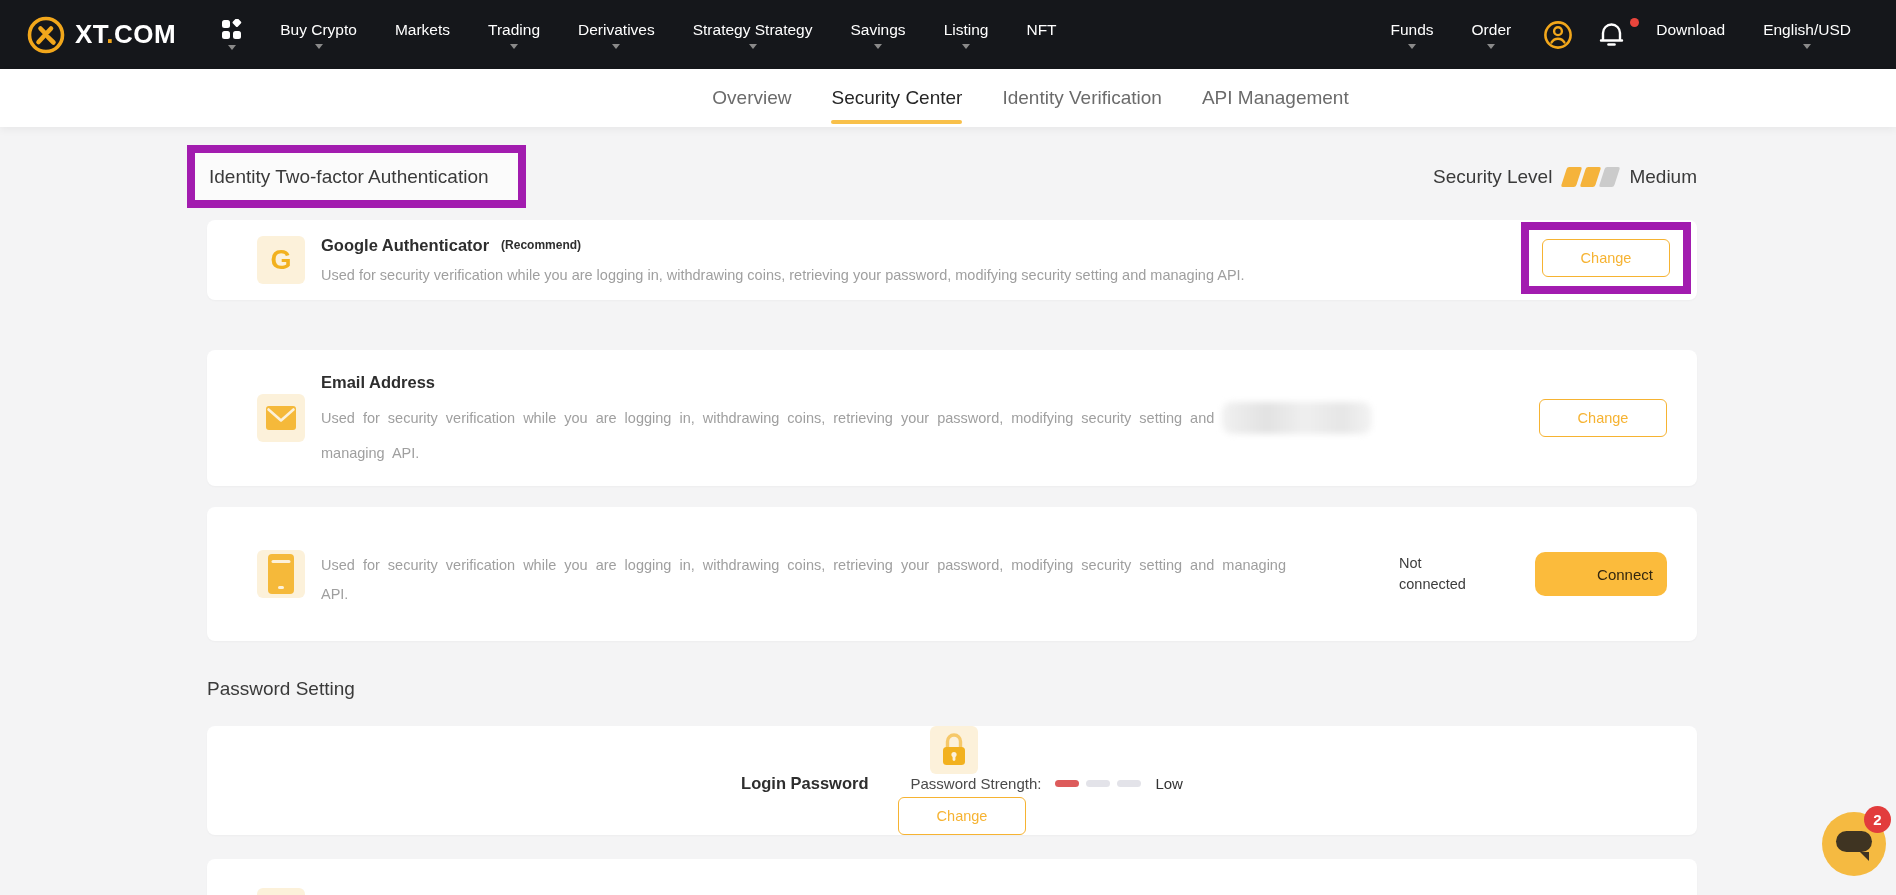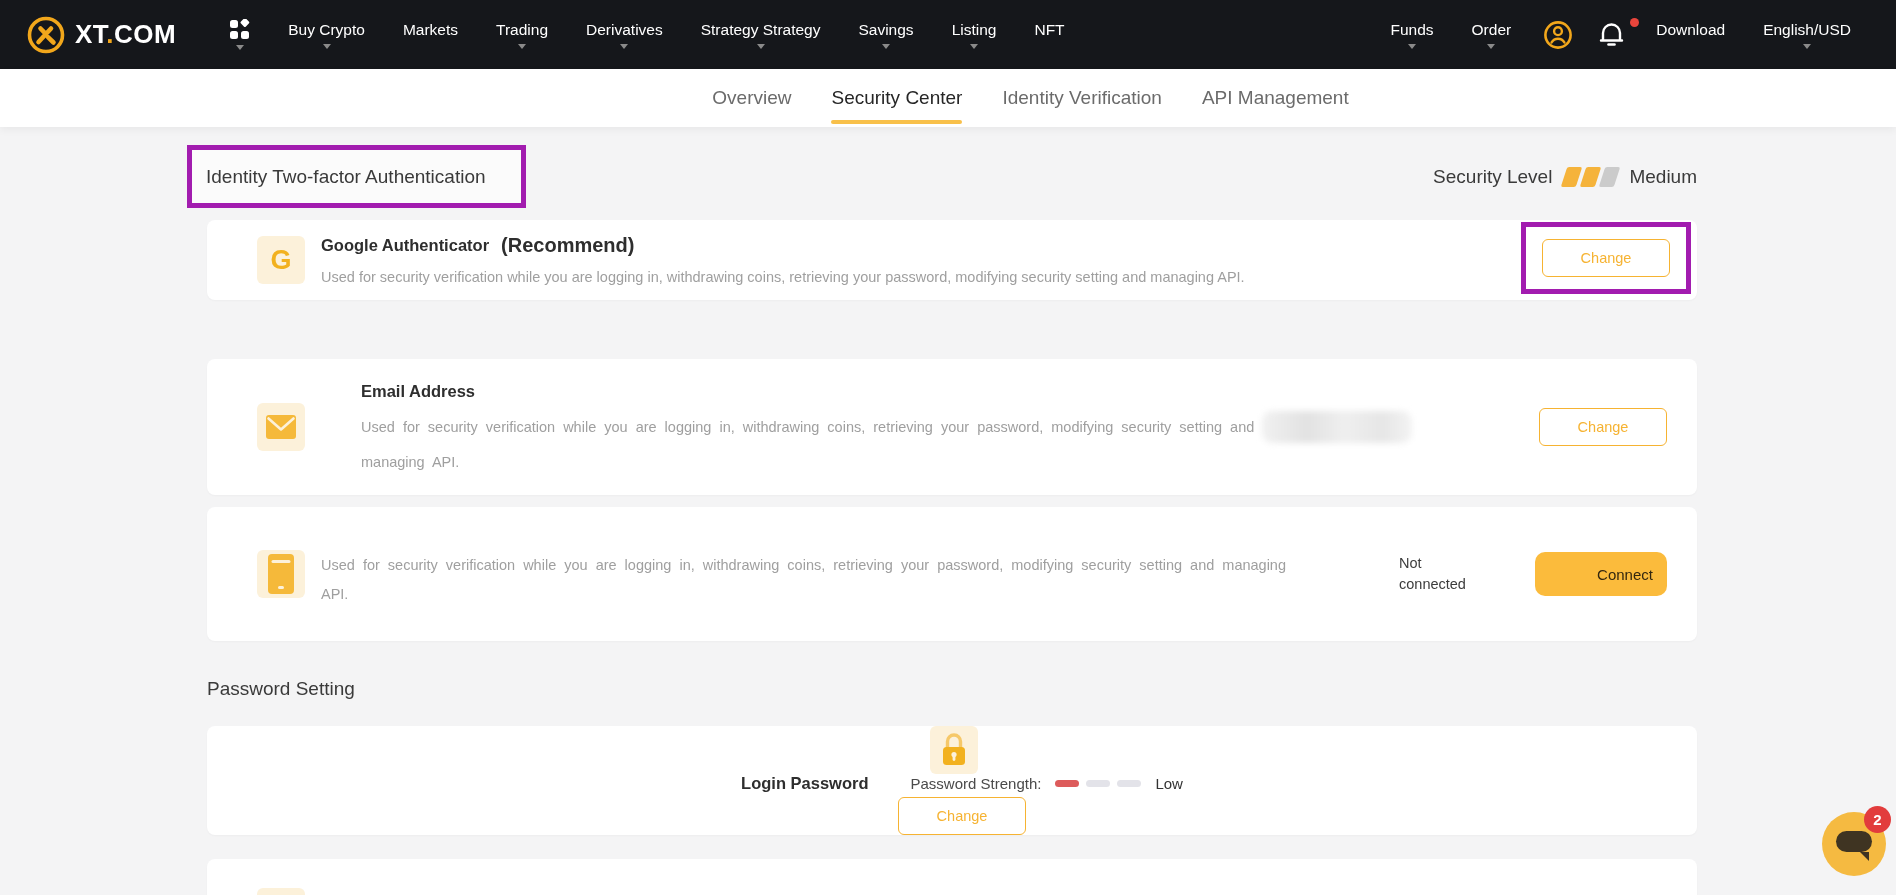--- a/index.html
+++ b/index.html
@@ -9,21 +9,21 @@
     background:#f4f4f5;
     font-family:"Liberation Sans", sans-serif;
     color:#2f2f2f;
   }
 
   
   .topnav {
     position:absolute; top:0; left:0; width:1896px; height:69px;
     background:#15171b; display:flex; align-items:center; padding:0 26px;
   }
-  .logo { display:flex; align-items:center; gap:9px; margin-right:34px; }
+  .logo { display:flex; align-items:center; gap:9px; margin-right:26px; }
   .brand { font-size:26px; font-weight:bold; color:#fff; letter-spacing:.5px; }
   .brand .dot { color:#f2a71b; }
   .navitem { display:flex; flex-direction:column; align-items:center; justify-content:center; gap:5px; padding:0 19px; cursor:pointer; }
   .navitem .lbl { color:#fff; font-size:15.5px; white-space:nowrap; }
   .caret { width:0; height:0; border-left:4.5px solid transparent; border-right:4.5px solid transparent; border-top:5px solid #8a8a8a; }
   .caret.hidden { visibility:hidden; }
   .nav-right { margin-left:auto; display:flex; align-items:center; }
   .icon-btn { padding:0 13px; display:flex; flex-direction:column; align-items:center; cursor:pointer; }
   .bell-wrap { position:relative; }
   .bell-dot { position:absolute; top:-3px; right:-2px; width:9px; height:9px; border-radius:50%; background:#e8453c; }
@@ -33,21 +33,21 @@
     position:absolute; top:69px; left:0; width:1896px; height:58px;
     background:#ffffff; display:flex; align-items:stretch; padding-left:205px; 
     box-shadow:0 3px 8px rgba(0,0,0,.05);
     justify-content:center;
   }
   .tab { position:relative; display:flex; align-items:center; font-size:19px; color:#6b6b6b; margin-right:40px; cursor:pointer; white-space:nowrap; }
   .tab.active { color:#262626; }
   .tab.active::after { content:""; position:absolute; left:0; right:0; bottom:3px; height:4px; border-radius:2px; background:#f8c04a; }
 
   
-  .annotation { border:5px solid #a21caf; }
+  .annotation { border:8px solid #a21caf; }
   .redbox-heading {
     position:absolute; left:187px; top:145px; width:339px; height:63px;
     background:#fbfbfb; display:flex; align-items:center; padding-left:14px;
   }
   .section-heading { font-size:19px; color:#3a3a3a; }
   .seclevel {
     position:absolute; top:145px; height:63px; right:199px;
     display:flex; align-items:center; gap:12px; font-size:19px; color:#3a3a3a;
   }
   .bars { display:flex; gap:4px; }
@@ -60,21 +60,21 @@
     display:flex; align-items:center; padding:0 30px 0 50px;
     box-shadow:0 1px 2px rgba(0,0,0,.03);
   }
   .card-icon {
     flex:0 0 48px; width:48px; height:48px; border-radius:6px; background:#fcf1da;
     display:flex; align-items:center; justify-content:center; margin-right:16px;
   }
   .g-letter { font-size:27px; font-weight:bold; color:#f2b11e; }
   .card-body { flex:1 1 auto; min-width:0; }
   .card-title { font-size:16.5px; font-weight:bold; color:#2e2e2e; }
-  .recommend { font-size:20px; font-weight:bold; color:#2e2e2e; margin-left:12px; }
+  .recommend { font-size:12px; font-weight:bold; color:#2e2e2e; margin-left:12px; }
   .desc { font-size:14.5px; color:#9f9f9f; margin-top:10px; line-height:20px; }
   .descline { display:flex; align-items:center; }
   .descline .t { word-spacing:4px; white-space:nowrap; }
   .line2 { margin-top:9px; }
   .blurmail {
     display:inline-block; width:150px; height:32px; margin-left:8px; border-radius:10px;
     background:linear-gradient(90deg,#f1f1f1,#e2e2e2 30%,#efefef 55%,#e6e6e6 80%,#f3f3f3);
     filter:blur(3px);
   }
   .btn-outline {
@@ -234,21 +234,21 @@
       <span class="card-title">Google Authenticator</span>
       <span class="recommend">(Recommend)</span>
     </div>
     <div class="desc">Used for security verification while you are logging in, withdrawing coins, retrieving your password, modifying security setting and managing API.</div>
   </div>
   <div class="redbox-change annotation">
     <button class="btn-outline">Change</button>
   </div>
 </div>
 
-<div class="card" style="top:359px; height:136px;gap:40px;">
+<div class="card" style="top:350px; height:136px;">
   <div class="card-icon">
     <svg width="30" height="24" viewBox="0 0 30 24">
       <rect x="0" y="0" width="30" height="24" rx="3" fill="#f5b93a"></rect>
       <path d="M2.5 3.5 L15 14.5 L27.5 3.5" fill="none" stroke="#fcf1da" stroke-width="2.6" stroke-linecap="round" stroke-linejoin="round"></path>
     </svg>
   </div>
   <div class="card-body">
     <div class="card-title">Email Address</div>
     <div class="desc">
       <div class="descline">

